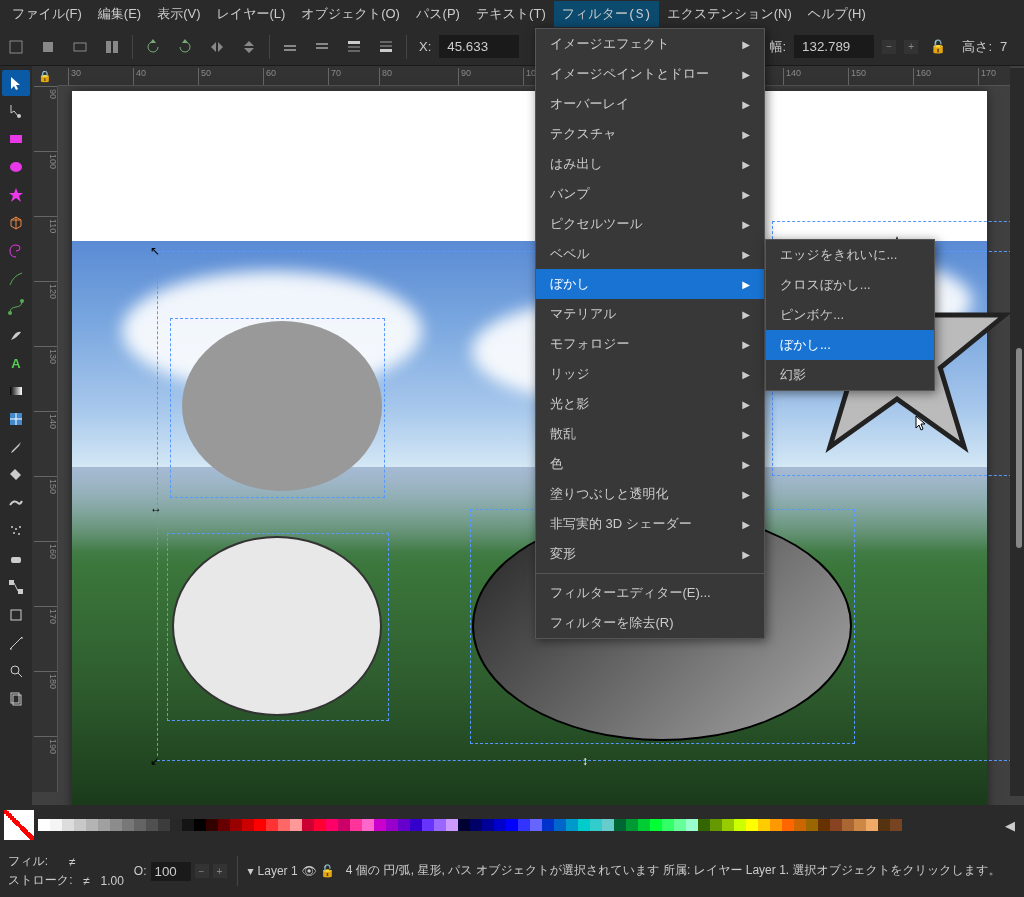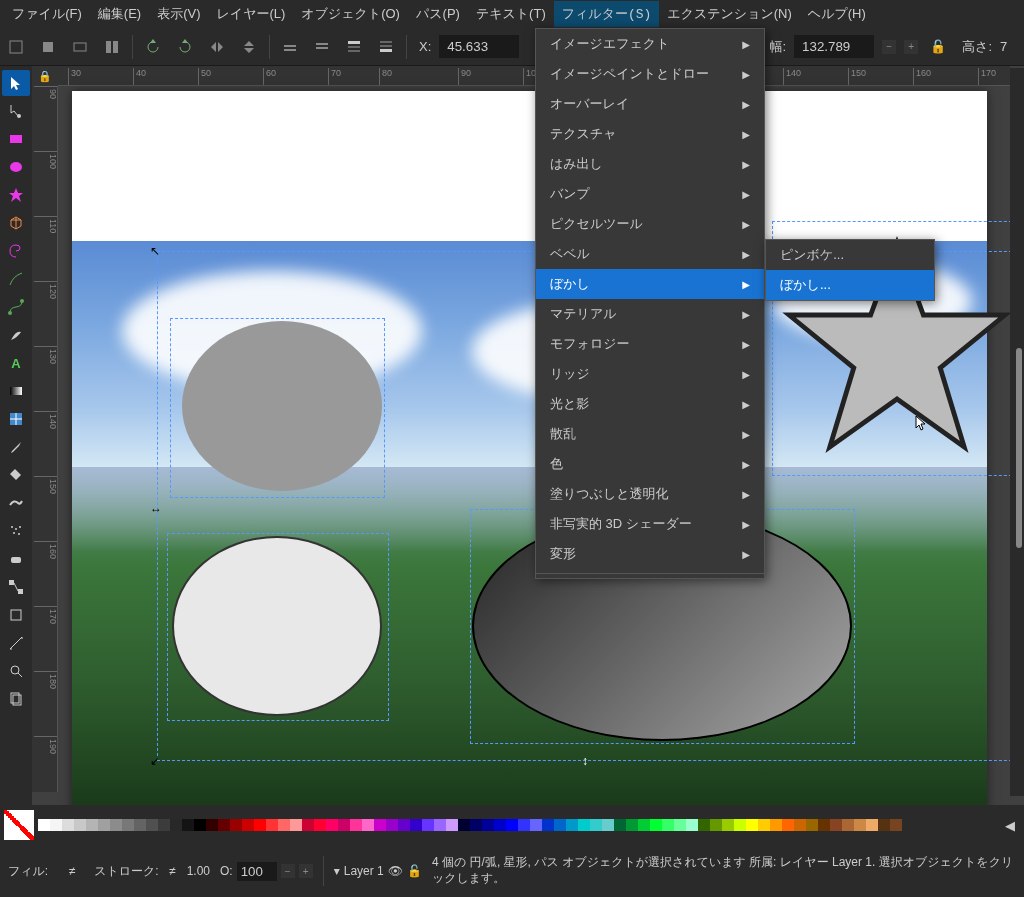--- a/index.html
+++ b/index.html
@@ -50,21 +50,21 @@
 .submenu { position: absolute; top: 239px; left: 765px; width: 170px; background: #383838; border: 1px solid #555; box-shadow: 2px 2px 10px rgba(0,0,0,0.5); z-index: 101; }
 
 .palette-bar { position: absolute; bottom: 52px; left: 0; right: 0; height: 40px; background: #2a2a2a; display: flex; align-items: center; padding: 0 4px; }
 .nofill { width: 30px; height: 30px; background: #fff; position: relative; margin-right: 4px; }
 .nofill::after { content: ''; position: absolute; inset: 0; background: linear-gradient(to top right, transparent 45%, red 45%, red 55%, transparent 55%); }
 .swatches { display: flex; gap: 0; flex: 1; overflow: hidden; }
 .swatch { width: 12px; height: 12px; flex-shrink: 0; }
 
 .statusbar { position: absolute; bottom: 0; left: 0; right: 0; height: 52px; background: #2a2a2a; display: flex; align-items: center; padding: 2px 8px; gap: 10px; font-size: 12px; }
 .status-group { display: flex; align-items: center; gap: 4px; }
-.status-group.col { align-items: flex-start; gap: 2px; }
+.status-group.col { flex-direction: column; align-items: flex-start; gap: 2px; }
 .status-input { background: #1a1a1a; border: none; color: #ccc; padding: 2px 4px; width: 40px; }
 .status-msg { flex: 1; font-size: 12px; line-height: 1.3; }
 
 .right-scroll { position: absolute; right: 0; top: 68px; width: 14px; height: 728px; background: #2a2a2a; }
 .right-scroll-thumb { position: absolute; right: 2px; top: 280px; width: 6px; height: 200px; background: #888; border-radius: 3px; }
 
 .cursor-img { position: absolute; z-index: 200; font-size: 16px; color: #fff; pointer-events: none; }
 </style>
 </head>
 <body>
@@ -437,24 +437,33 @@
     </div>
     <div class="dropdown-item">
       <span>非写実的 3D シェーダー</span>
       <span class="submenu-arrow">▶</span>
     </div>
     <div class="dropdown-item">
       <span>変形</span>
       <span class="submenu-arrow">▶</span>
     </div>
     <div class="dropdown-sep"></div>
+    <div class="dropdown-item">
+      <span>フィルターエディター(E)...</span>
+    </div>
+    <div class="dropdown-item">
+      <span>フィルターを除去(R)</span>
+    </div>
   </div>
 <div class="submenu" id="blur-submenu">
+    <div class="dropdown-item">エッジをきれいに...</div>
+    <div class="dropdown-item">クロスぼかし...</div>
     <div class="dropdown-item">ピンボケ...</div>
     <div class="dropdown-item highlight">ぼかし...</div>
+    <div class="dropdown-item">幻影</div>
   </div>
 <div class="cursor-img" style="left:914px;top:415px"><svg width="16" height="16">
       <path d="M2 1 L2 13 L5 10 L7 15 L9 14 L7 9 L11 9 Z" fill="#fff" stroke="#000"></path>
     </svg></div>
 
 <div class="palette-bar">
   <div class="nofill"></div>
   <div class="swatches" id="swatches">
       <div class="swatch" style="background: rgb(255, 255, 255);"></div>
       <div class="swatch" style="background: rgb(245, 245, 245);"></div>

